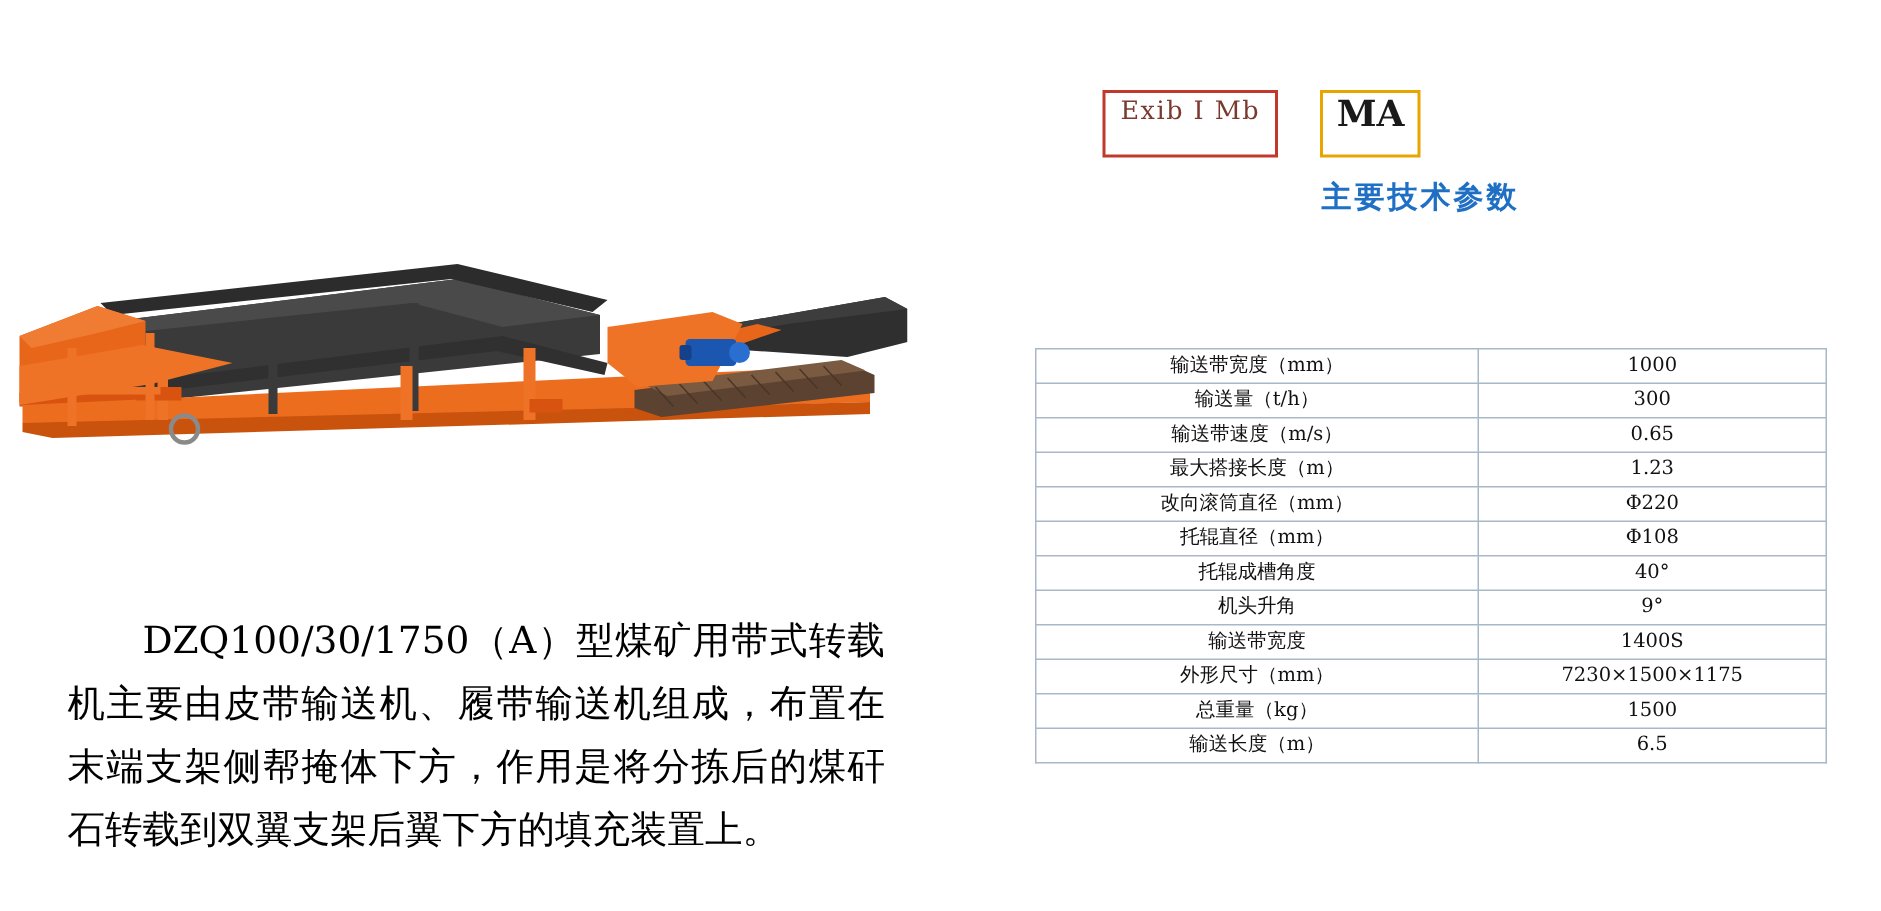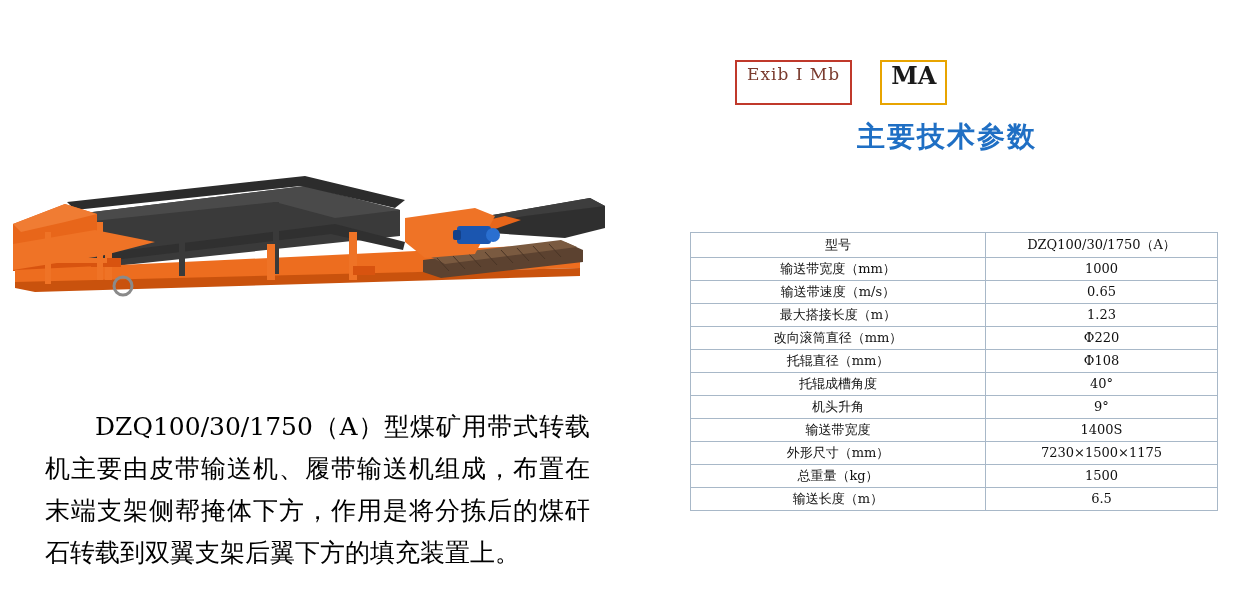--- a/index.html
+++ b/index.html
@@ -85,21 +85,21 @@
   }
 
   
   #section-title {
     position: absolute;
     left: 0;
     top: 118px;
     width: 614px;
     text-align: center;
     color: #1f6fc4;
-    font-size: 28px;
+    font-size: 20px;
     font-weight: bold;
     letter-spacing: 2px;
     font-family: "DejaVu Serif", "Liberation Serif", serif;
   }
 
   
   #spec-table-wrap {
     position: absolute;
     left: 50px;
     top: 232px;
@@ -200,27 +200,27 @@
   <div id="cert-marks">
     <span class="cert-box">Exib I Mb</span>
     <span class="cert-box ma">MA</span>
   </div>
 
   <div id="section-title">主要技术参数</div>
 
   <div id="spec-table-wrap">
     <table class="spec">
       <tbody id="spec-body">
-          <tr class="head">
-            <td class="label">型号</td>
-            <td class="value">DZQ100/30/1750（A）</td>
-          </tr>
           <tr>
             <td class="label">输送带宽度（mm）</td>
             <td class="value">1000</td>
+          </tr>
+          <tr>
+            <td class="label">输送量（t/h）</td>
+            <td class="value">300</td>
           </tr>
           <tr>
             <td class="label">输送带速度（m/s）</td>
             <td class="value">0.65</td>
           </tr>
           <tr>
             <td class="label">最大搭接长度（m）</td>
             <td class="value">1.23</td>
           </tr>
           <tr>

